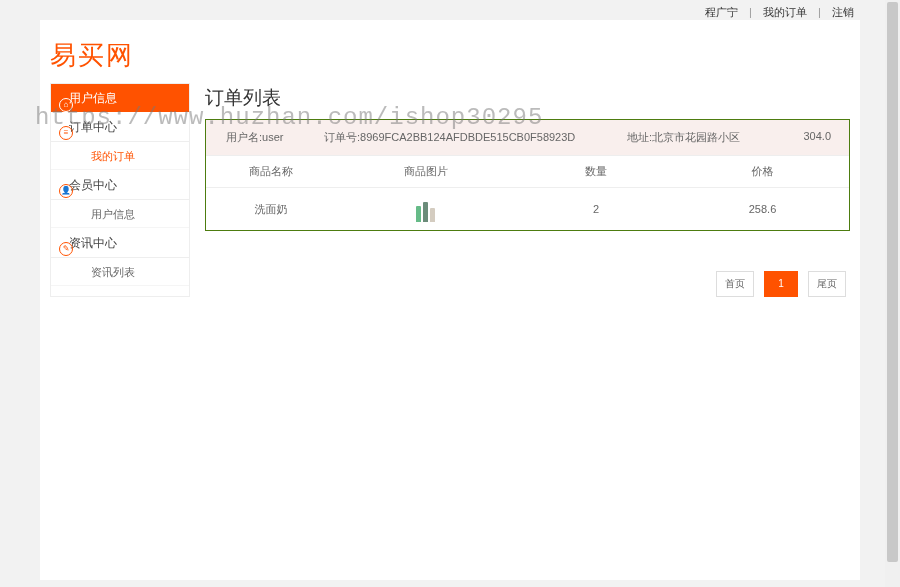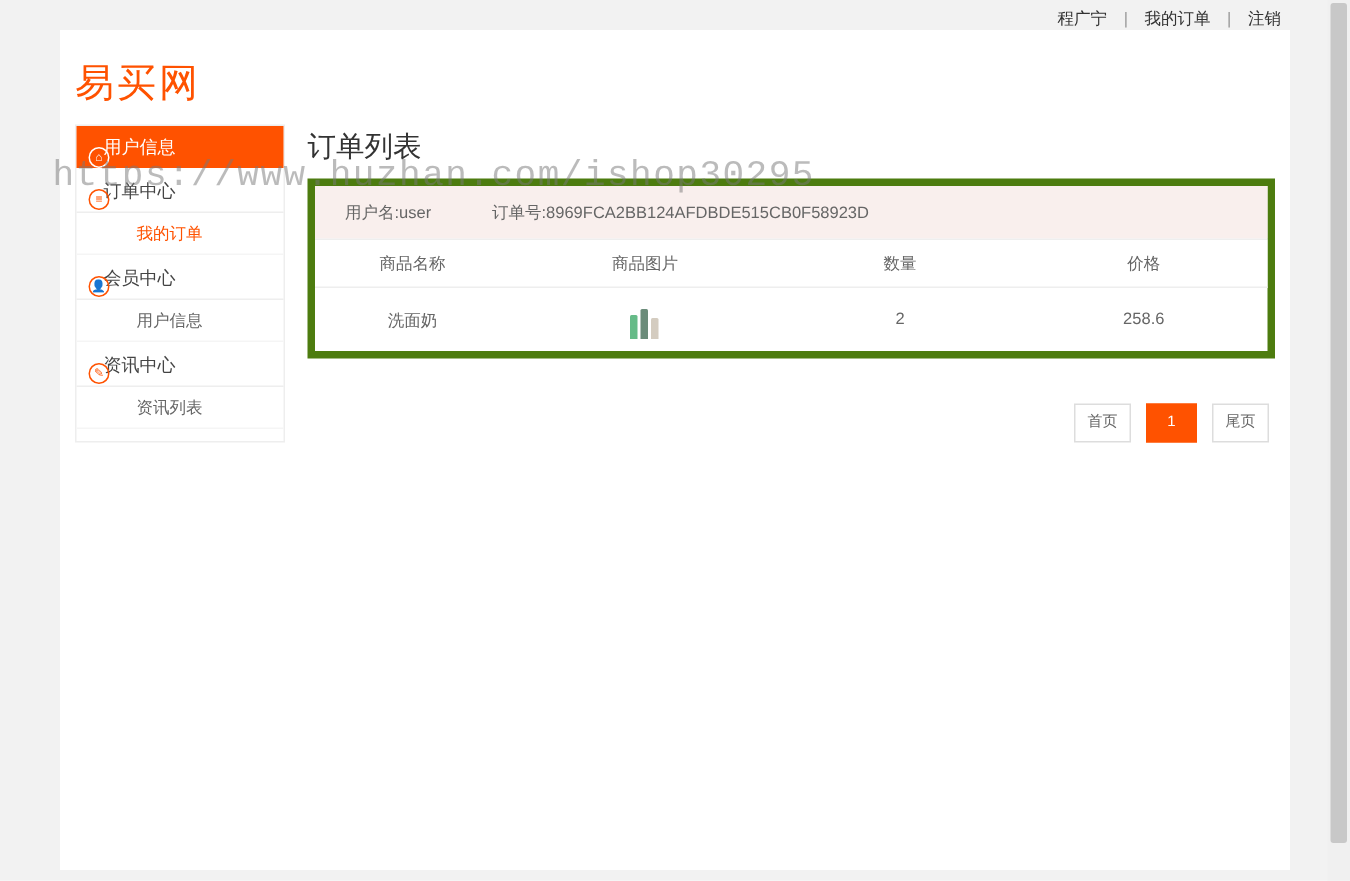--- a/index.html
+++ b/index.html
@@ -18,21 +18,21 @@
 .side-section { height: 30px; line-height: 30px; padding-left: 18px; border-bottom: 1px solid #eee; color: #444; position: relative; cursor: pointer; }
 .side-item { height: 28px; line-height: 28px; padding-left: 40px; color: #666; font-size: 11px; border-bottom: 1px solid #f5f5f5; cursor: pointer; }
 .side-item.active { color: #ff5200; }
 .icon-circle { position: absolute; left: 10px; top: 50%; transform: translate(-50%,-50%); width: 14px; height: 14px; border: 1px solid currentColor; border-radius: 50%; display: inline-flex; align-items: center; justify-content: center; }
 .side-header .icon-circle, .side-section .icon-circle { left: 8px; top: 14px; transform: none; }
 .side-header .icon-circle { border-color: #fff; }
 .side-section .icon-circle { border-color: #ff5200; color: #ff5200; }
 .icon-inner { font-size: 8px; line-height: 1; }
 .mainpanel { flex: 1; }
 .panel-title { font-size: 19px; color: #333; margin-bottom: 8px; padding-top: 2px; }
-.order-block { border: 5px solid #4d7c0f; margin-bottom: 30px; }
+.order-block { border: 1px solid #4d7c0f; margin-bottom: 40px; }
 .order-head { background: #f9efed; display: flex; font-size: 11px; color: #666; }
 .order-head .cell { padding: 10px 8px; }
 .ohc1 { width: 110px; padding-left: 20px !important; }
 .ohc2 { flex: 1; text-align: left; }
 .ohc3 { width: 160px; text-align: left; }
 .ohc4 { width: 70px; text-align: right; padding-right: 18px !important; }
 .order-table { width: 100%; border-collapse: collapse; font-size: 11px; color: #666; }
 .order-table th, .order-table td { border-top: 1px solid #eee; padding: 8px 6px; text-align: center; font-weight: normal; }
 .order-table th { background: #fff; }
 .col-name { width: 130px; }
@@ -107,20 +107,24 @@
         <div class="panel-title">订单列表</div>
 
         <div class="order-block">
           <div class="order-head">
             <div class="cell ohc1">
               <span>用户名:</span><span>user</span>
             </div>
             <div class="cell ohc2">
               <span>订单号:</span><span>8969FCA2BB124AFDBDE515CB0F58923D</span>
             </div>
+            <div class="cell ohc3">
+              <span>地址:</span><span>北京市花园路小区</span>
+            </div>
+            <div class="cell ohc4">304.0</div>
           </div>
 
           <table class="order-table">
             <thead>
               <tr>
                 <th class="col-name">商品名称</th>
                 <th class="col-img">商品图片</th>
                 <th class="col-qty">数量</th>
                 <th class="col-price">价格</th>
               </tr>

